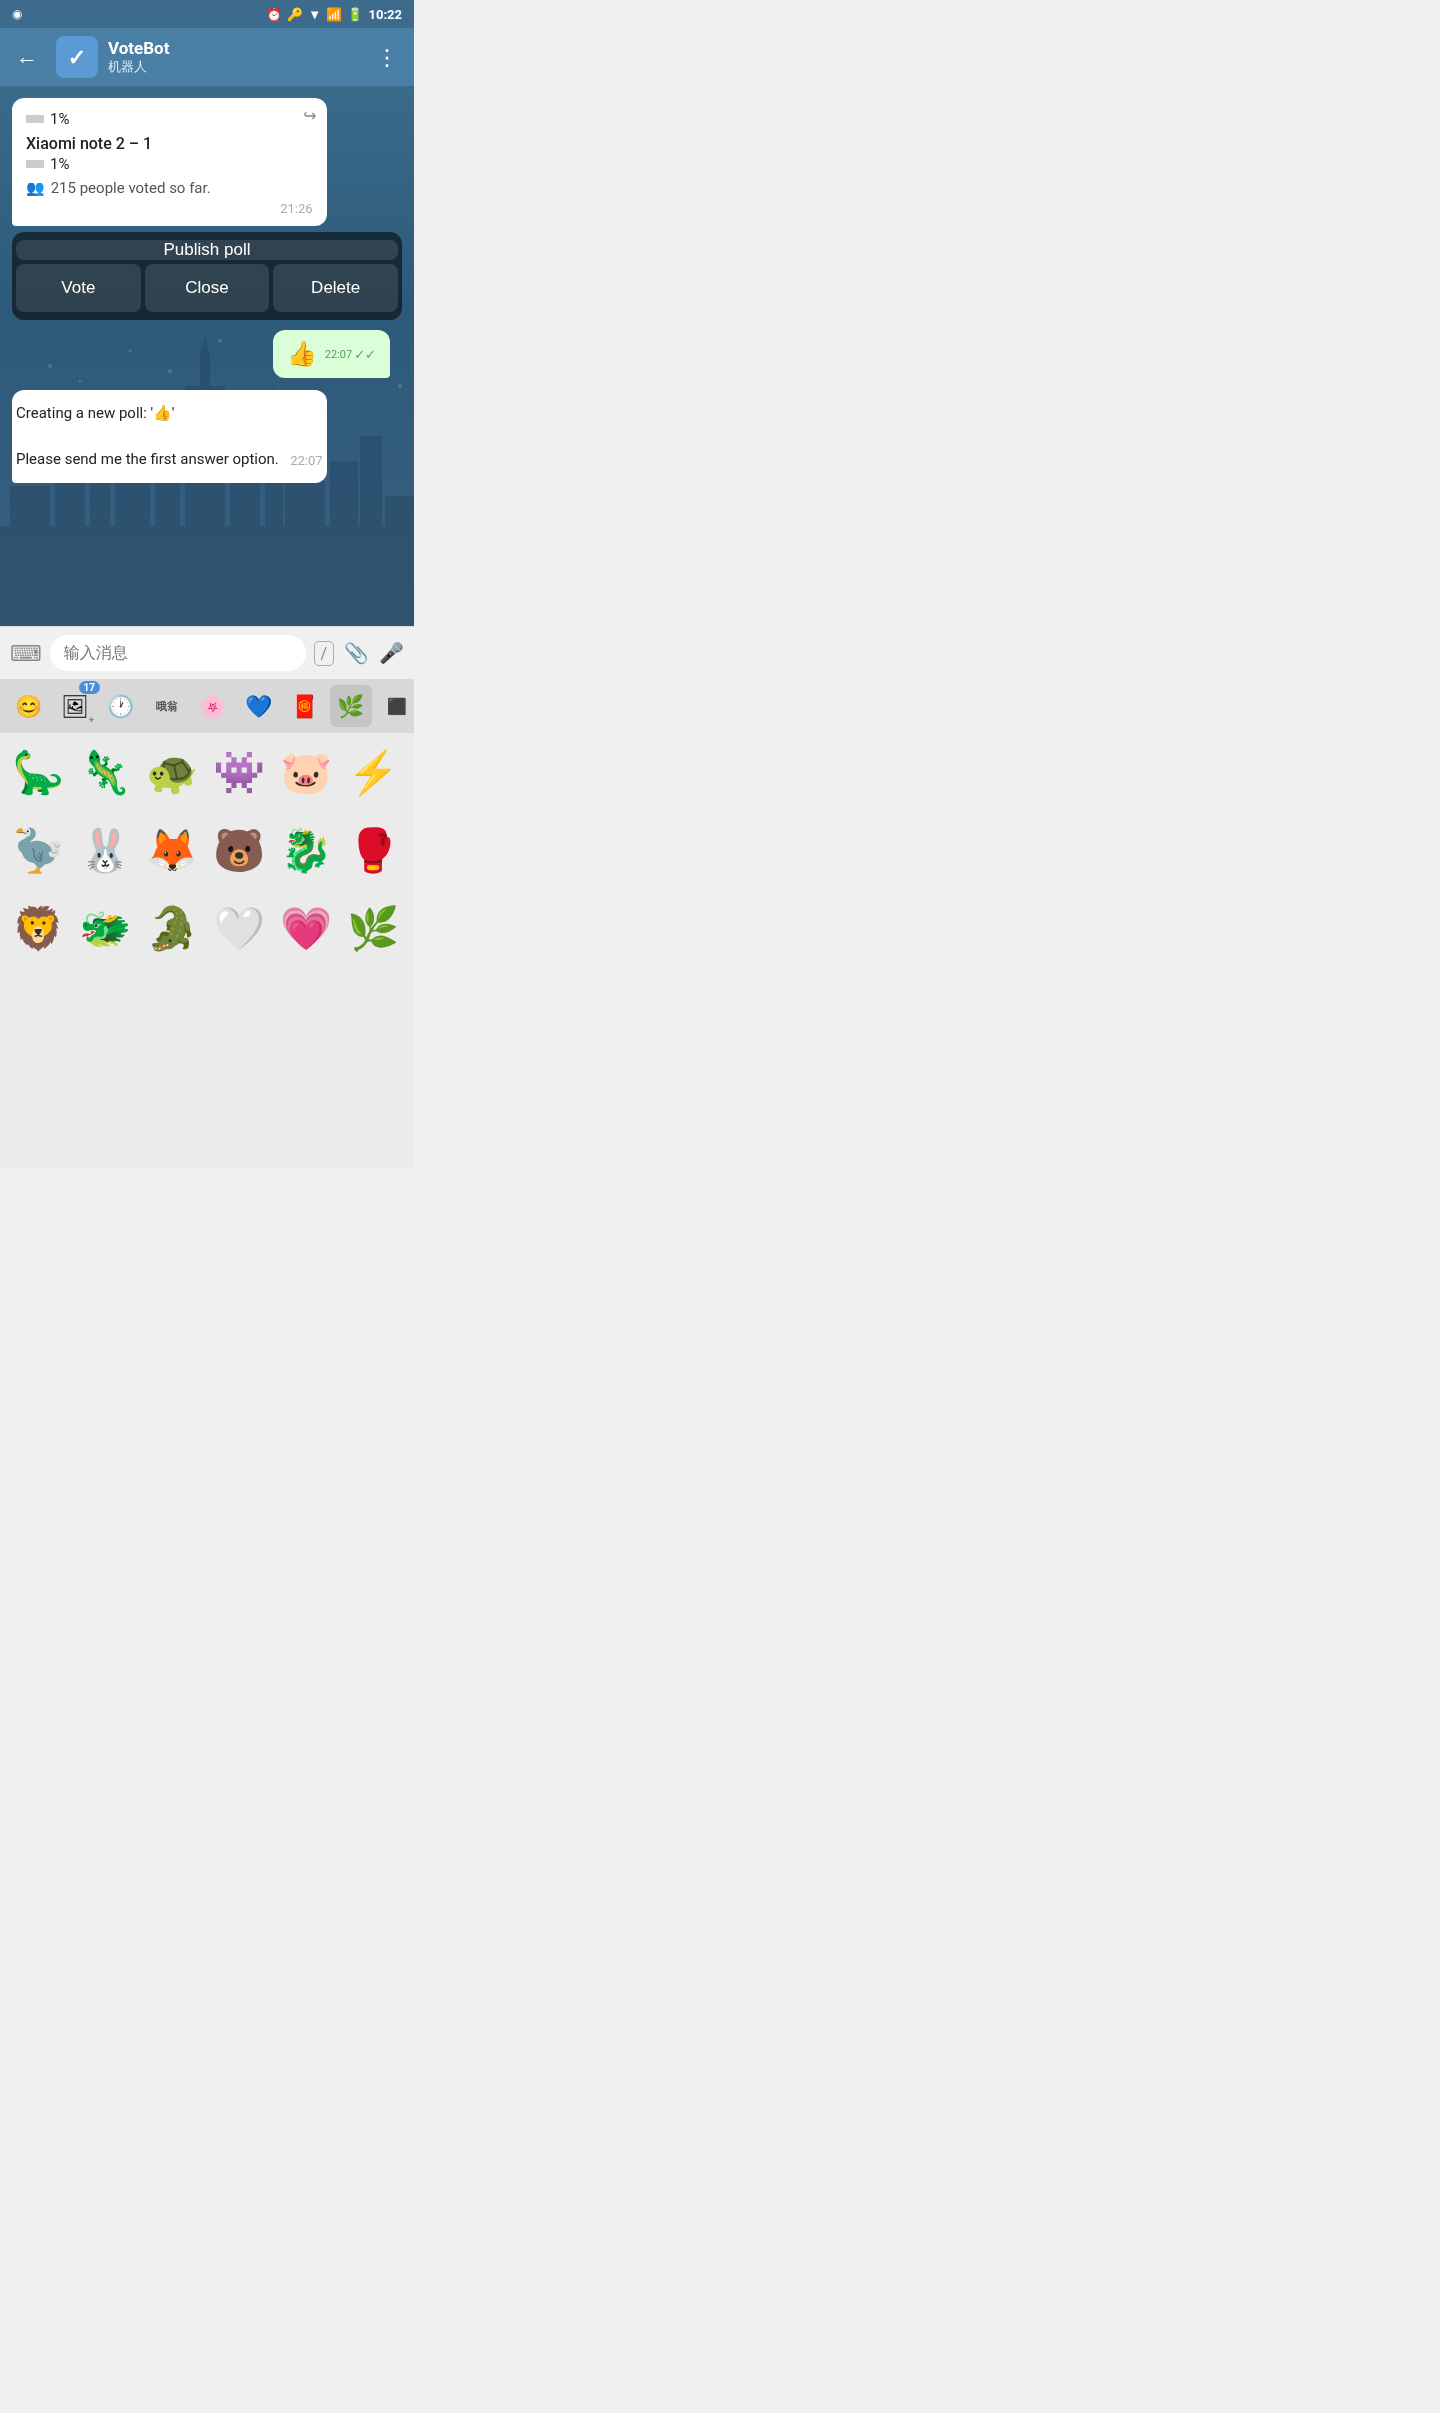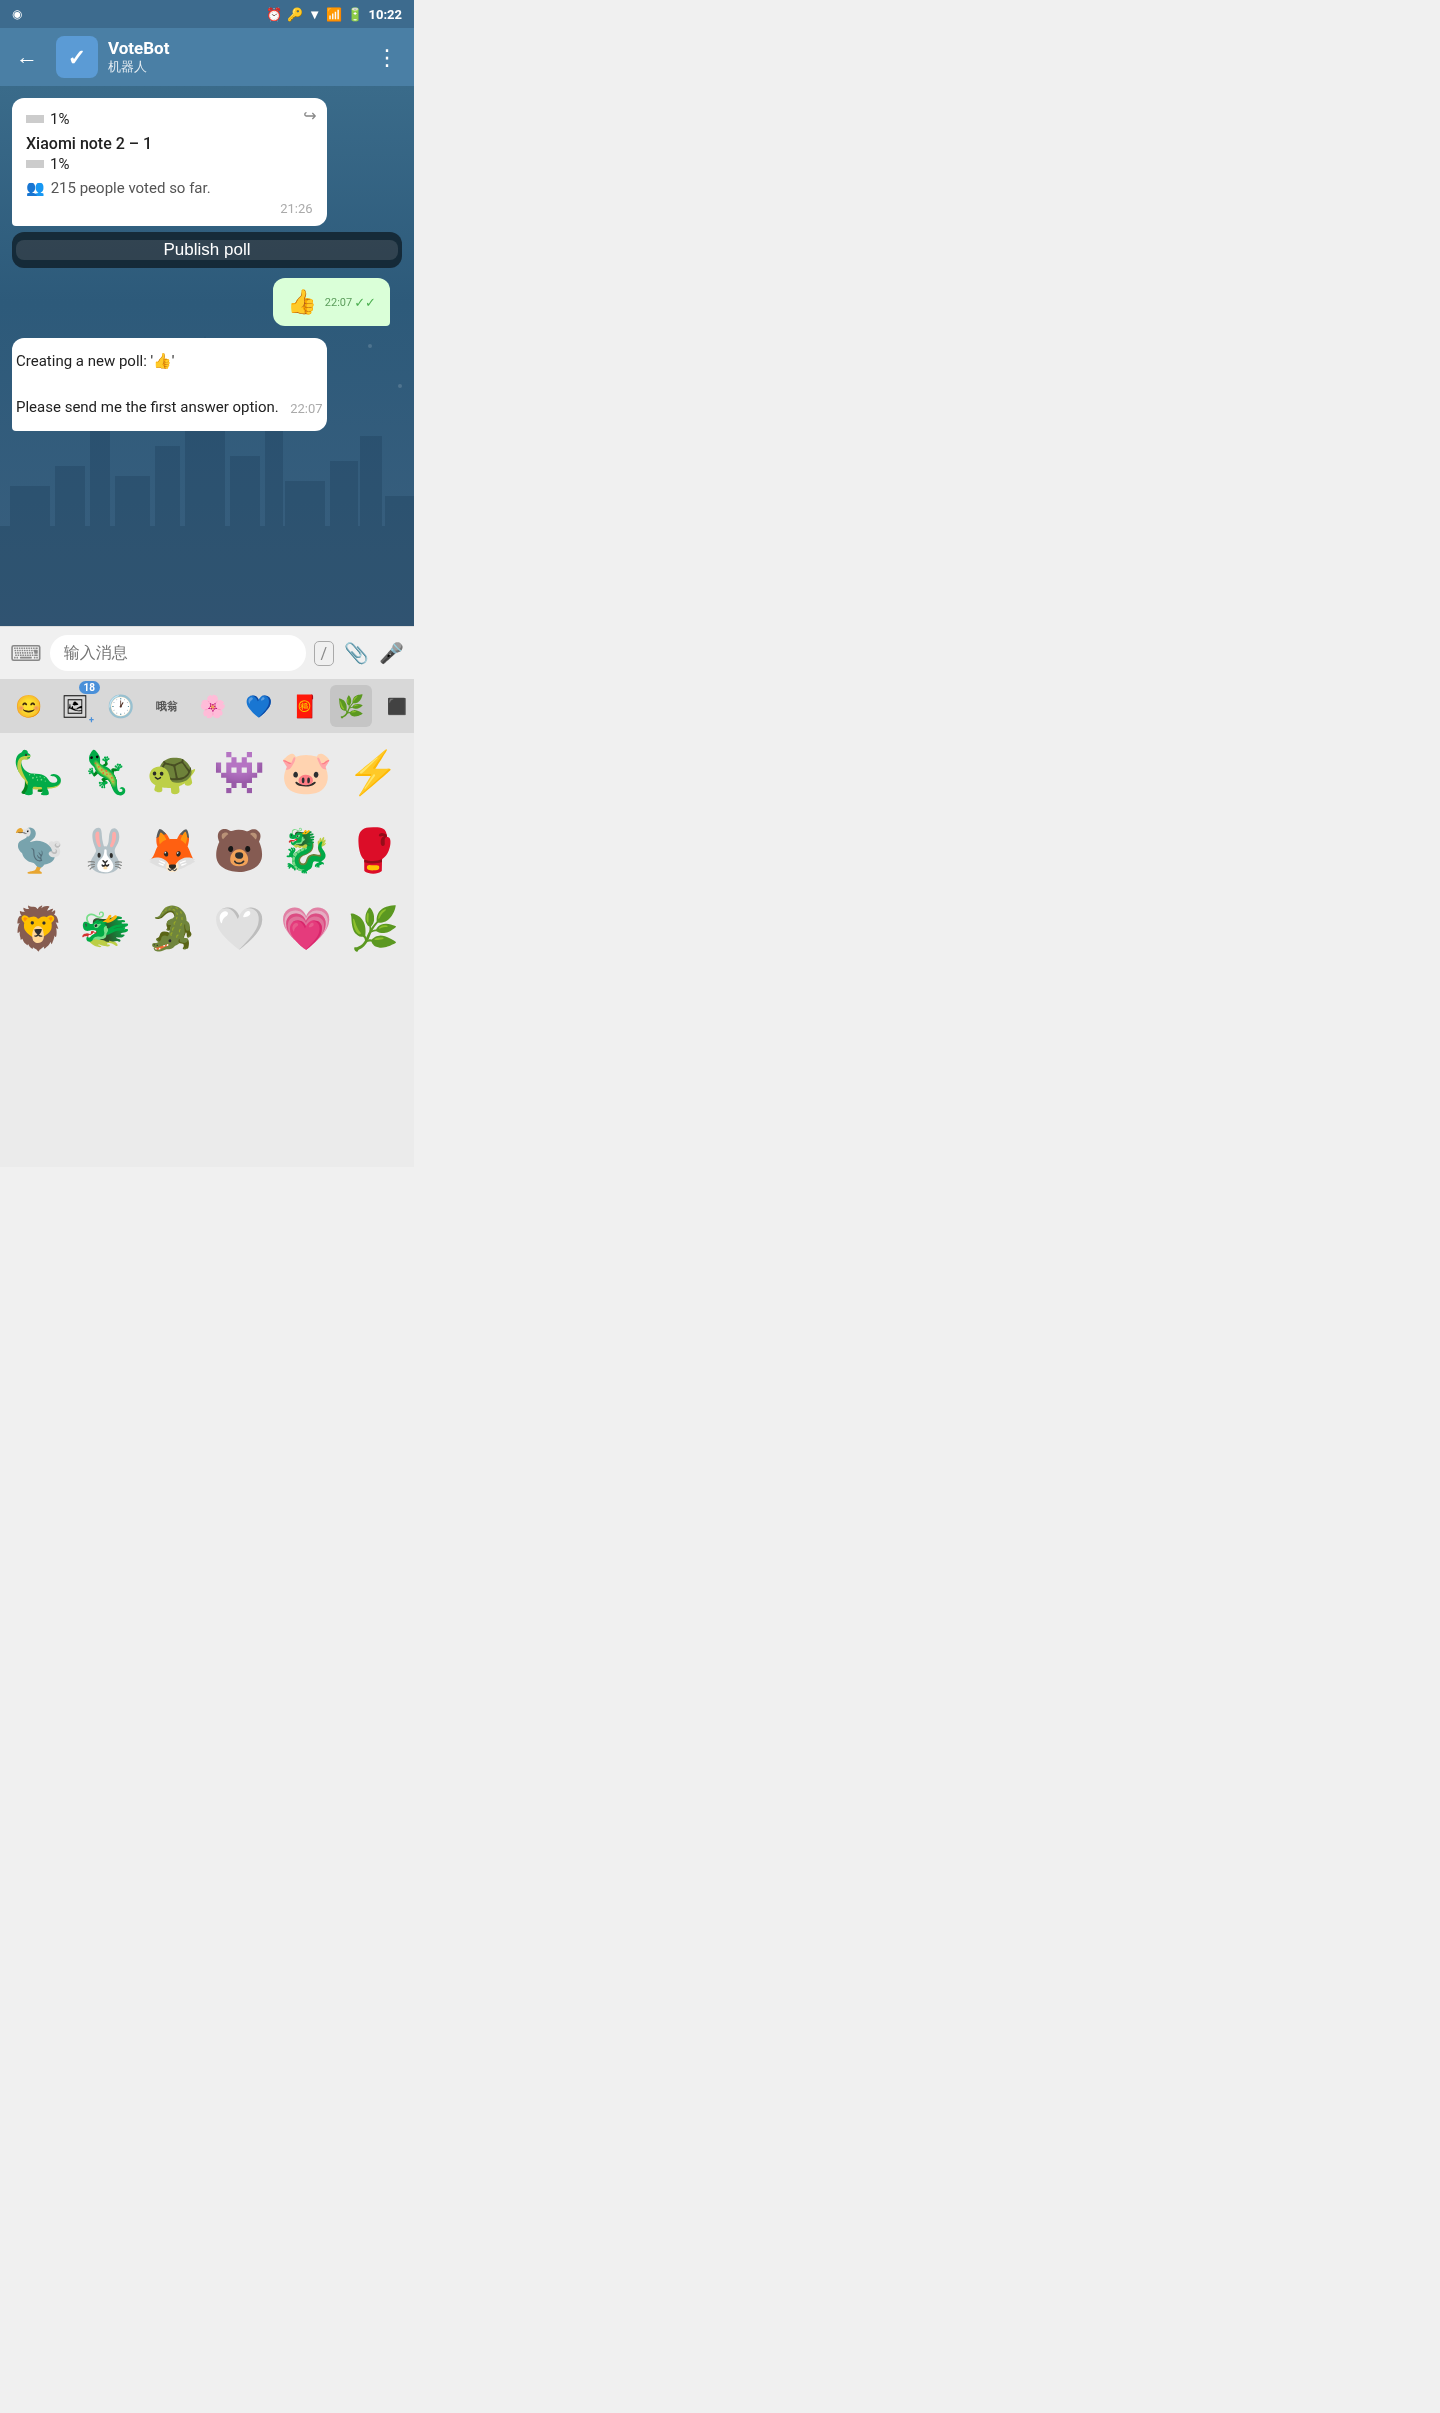--- a/index.html
+++ b/index.html
@@ -362,20 +362,25 @@
     </div>
     <div class="voted-info">
       <span>👥</span>
       <span>215 people voted so far.</span>
     </div>
     <div class="msg-time">21:26</div>
   </div>
 
   <div class="action-buttons">
     <button class="action-btn-full">Publish poll</button>
+    <div class="action-btn-row">
+      <button class="action-btn-third">Vote</button>
+      <button class="action-btn-third">Close</button>
+      <button class="action-btn-third">Delete</button>
+    </div>
   </div>
 
   <div style="display:flex;justify-content:flex-end;margin:6px 12px;position:relative;z-index:2;">
     <div class="msg-right">
       <span>👍</span>
       <div class="msg-time-right">
         <span>22:07</span>
         <span style="color:#4caf50;font-size:13px;">✓✓</span>
       </div>
     </div>
@@ -403,21 +408,21 @@
 </div>
 
 <div class="sticker-panel">
 
   <div class="sticker-tabs">
     <div class="sticker-tab">
       <span>😊</span>
     </div>
     <div class="sticker-tab" style="position:relative;">
       <span>🖼</span>
-      <span class="sticker-tab-badge">18</span>
+      <span class="sticker-tab-badge">17</span>
       <span style="position:absolute;bottom:2px;right:2px;font-size:9px;color:#4a90d9;font-weight:bold;">+</span>
     </div>
     <div class="sticker-tab">
       <span>🕐</span>
     </div>
     <div class="sticker-tab">
       <span style="font-size:11px;font-weight:bold;color:#555;">哦翁</span>
     </div>
     <div class="sticker-tab">
       <span style="font-size:22px;">🌸</span>

